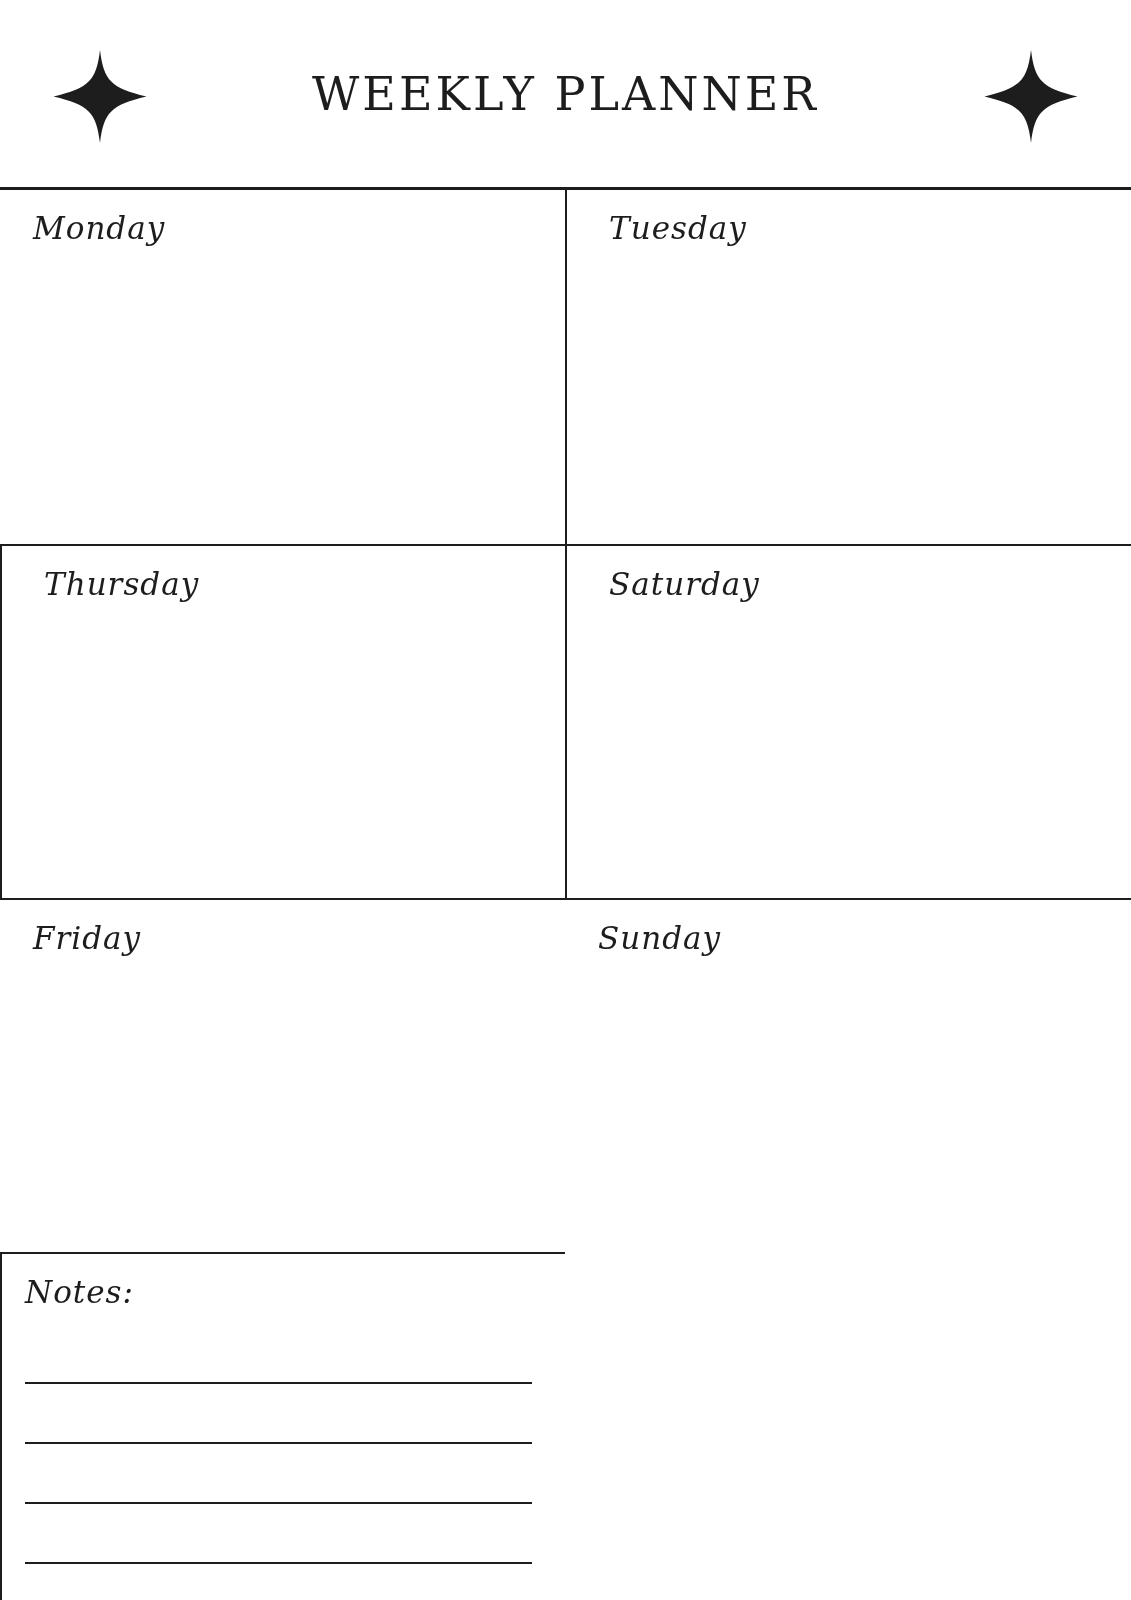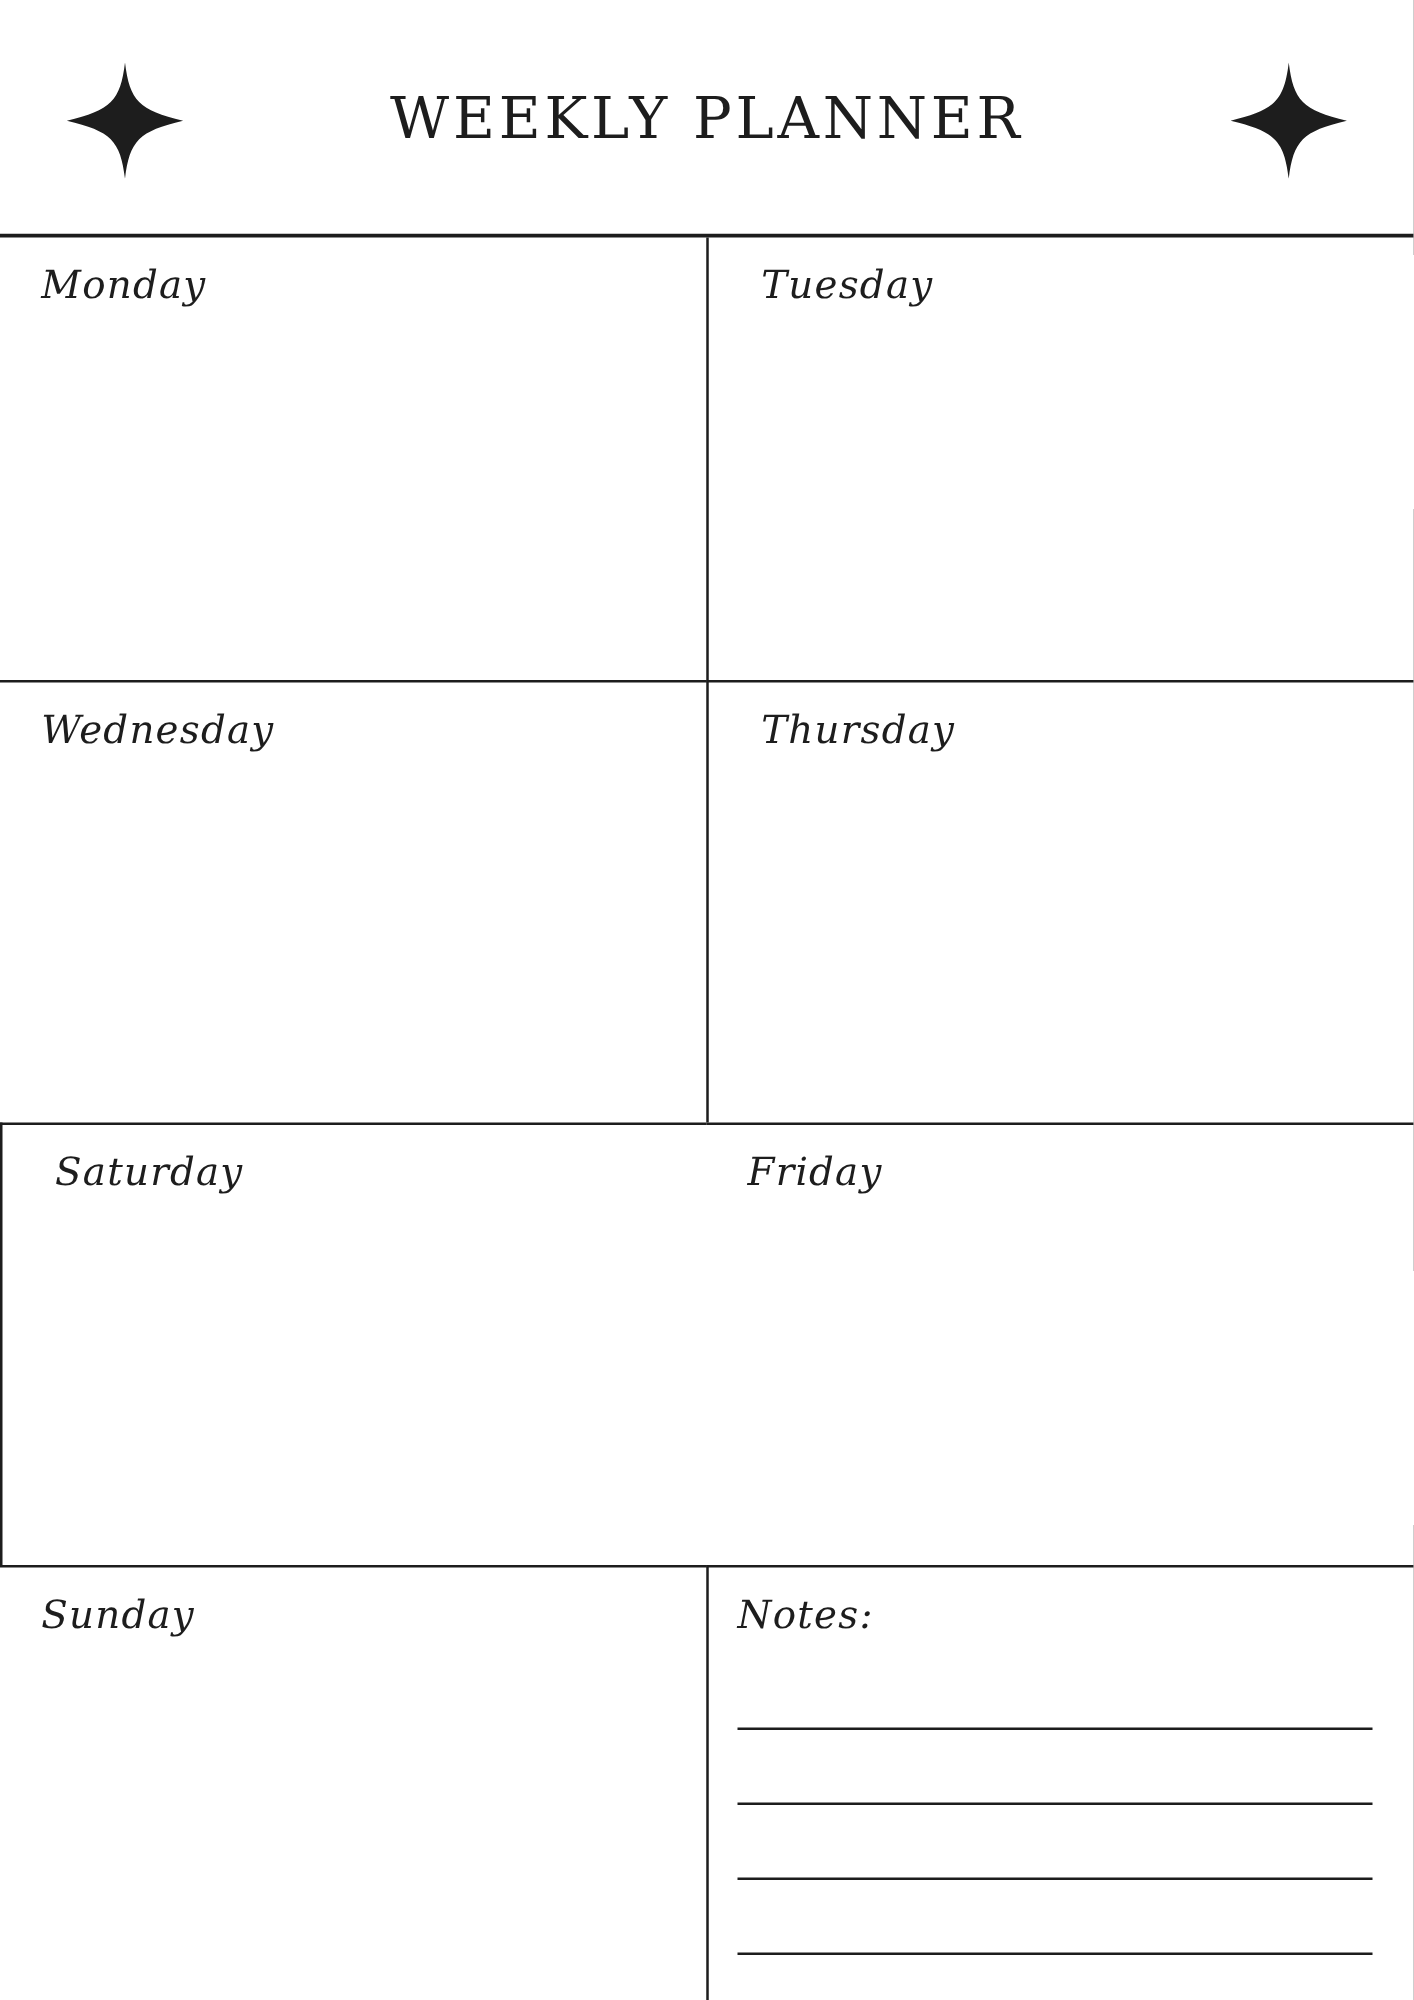--- a/index.html
+++ b/index.html
@@ -103,23 +103,20 @@
 
   <div class="grid">
 
     <div class="cell">
       <div class="day-label">Monday</div>
     </div>
     <div class="cell right">
       <div class="day-label">Tuesday</div>
     </div>
 
-    <div class="cell rowline">
-      <div class="day-label">Wednesday</div>
-    </div>
     <div class="cell right rowline">
       <div class="day-label">Thursday</div>
     </div>
 
     <div class="cell right rowline">
       <div class="day-label">Saturday</div>
     </div>
     <div class="cell rowline">
       <div class="day-label">Friday</div>
     </div>

